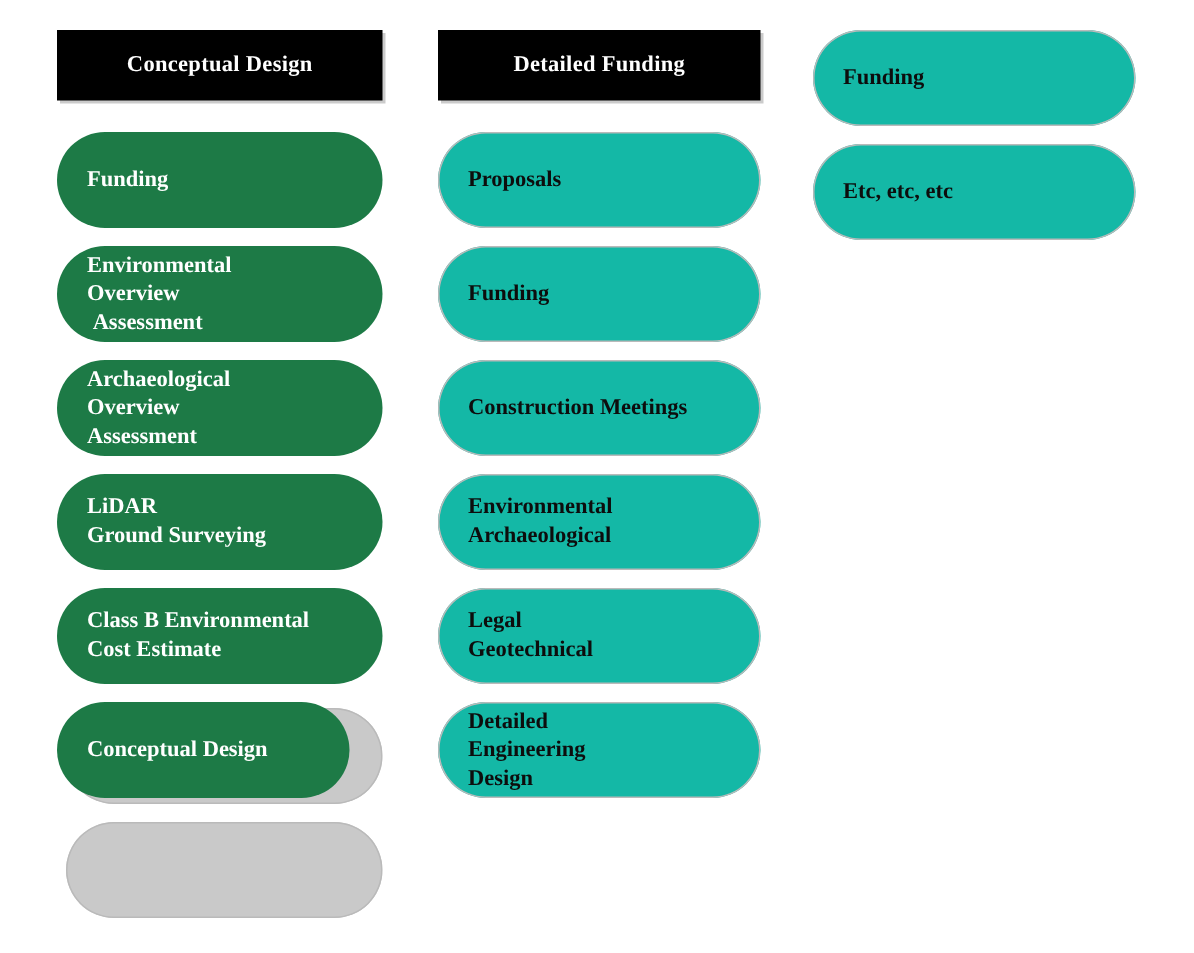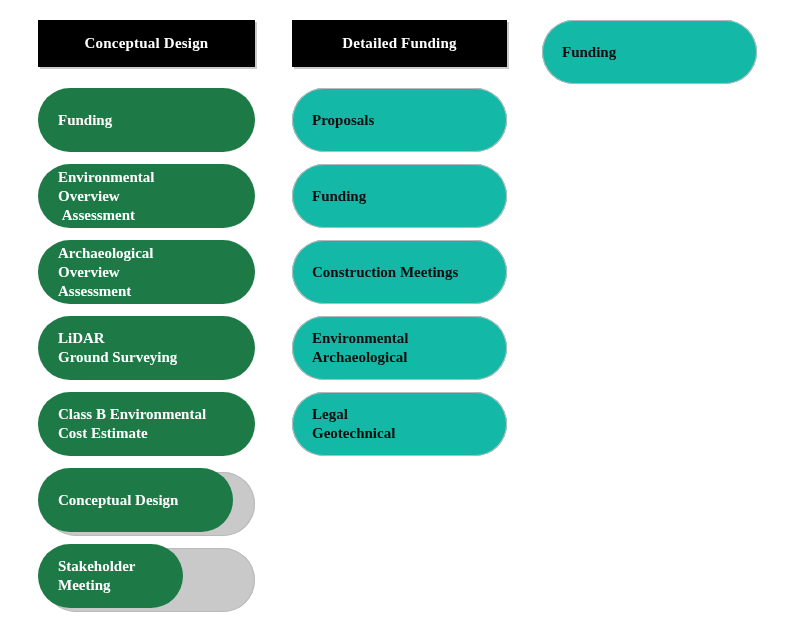--- a/index.html
+++ b/index.html
@@ -133,24 +133,20 @@
     </div>
 
     <div class="item">
       <div class="track"></div>
       <div class="fill w-195">
         <span class="pill-label">Conceptual Design</span>
       </div>
     </div>
     <div class="item">
       <div class="track"></div>
-      <div class="fill w-145">
-        <span class="pill-label">Stakeholder
-Meeting</span>
-      </div>
     </div>
   </div>
 
   <div class="col" id="col-2">
     <div class="stage-header">
       <span>Detailed Funding</span>
     </div>
 
     <div class="item">
       <div class="pill gray">
@@ -172,24 +168,36 @@
         <span class="pill-label">Environmental
 Archaeological</span>
       </div>
     </div>
     <div class="item">
       <div class="pill gray">
         <span class="pill-label">Legal
 Geotechnical</span>
       </div>
     </div>
+    <div class="item">
+      <div class="pill gray">
+        <span class="pill-label">Detailed
+Engineering
+Design</span>
+      </div>
+    </div>
   </div>
 
   <div class="col" id="col-3">
 
     <div class="item">
       <div class="pill gray">
         <span class="pill-label">Funding</span>
       </div>
     </div>
+    <div class="item">
+      <div class="pill gray">
+        <span class="pill-label">Etc, etc, etc</span>
+      </div>
+    </div>
   </div>
 
 </div>
 
 </body></html>

